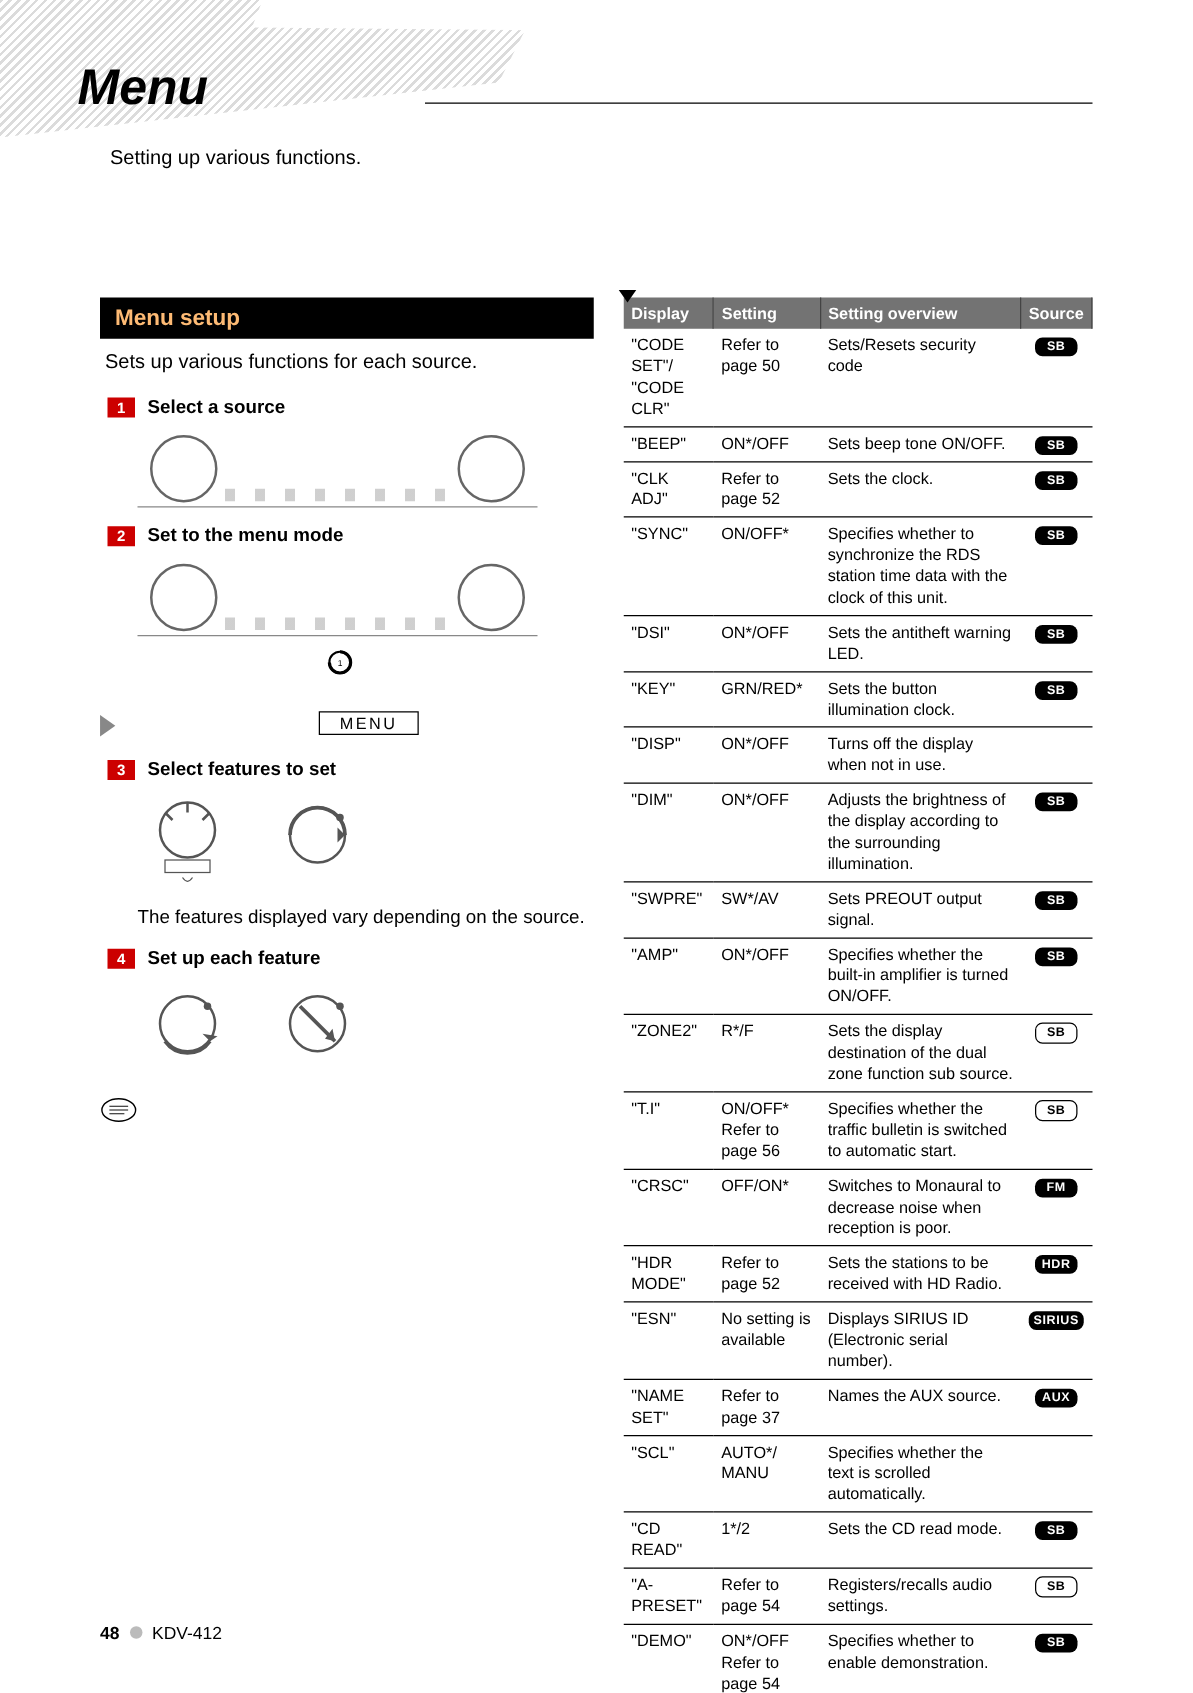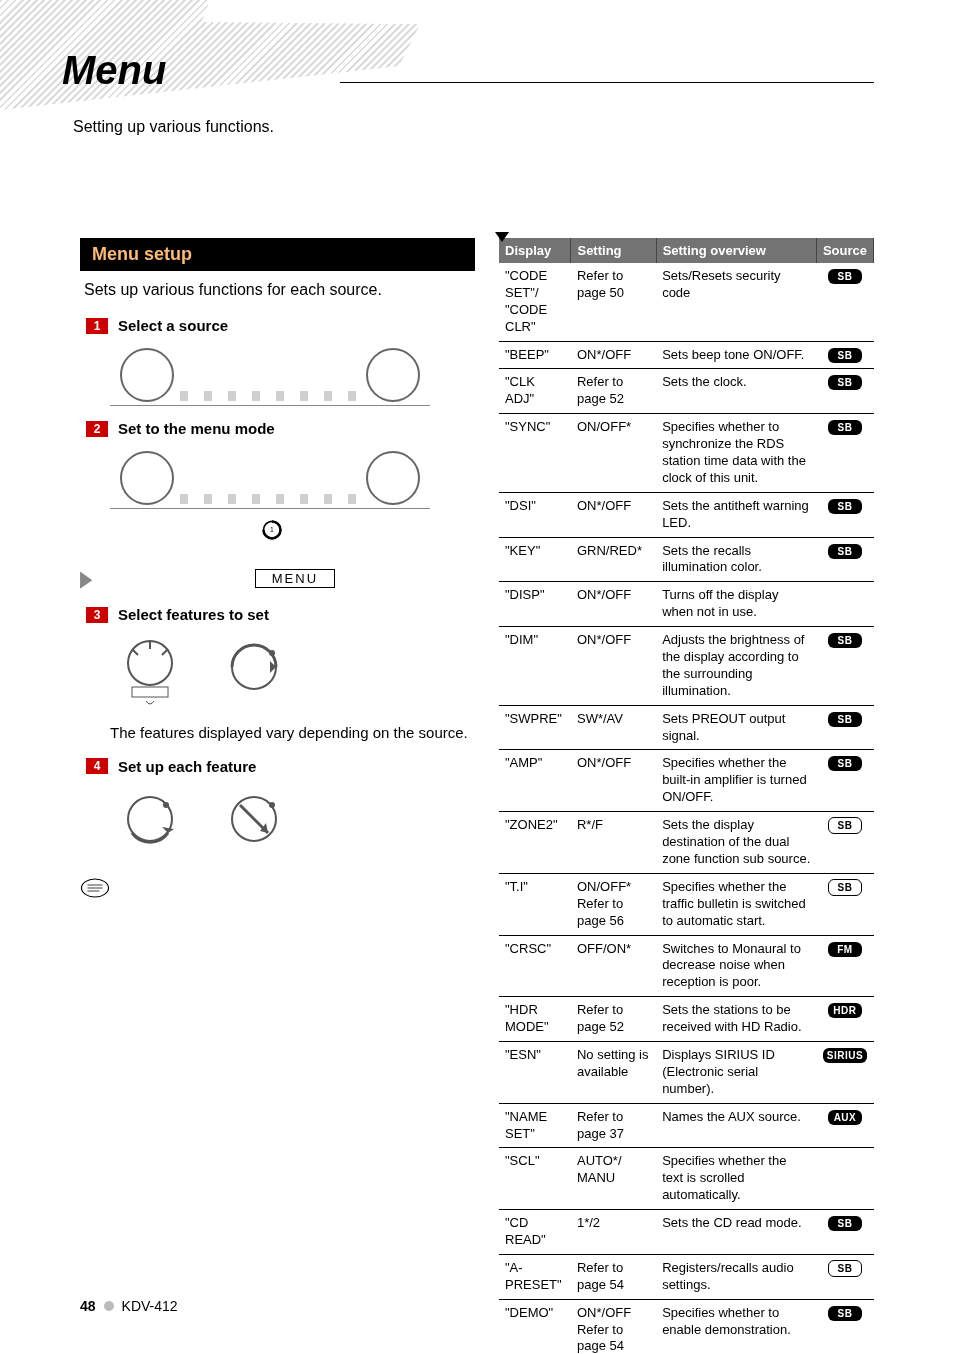--- a/index.html
+++ b/index.html
@@ -22,21 +22,21 @@
     position: absolute;
     top: 48px; left: 62px;
     font-size: 40px;
     font-weight: 700;
     font-style: italic;
     color: #000;
     z-index: 2;
   }
   .subtitle {
     position: absolute;
-    top: 118px; left: 73px;
+    top: 118px; left: 88px;
     font-size: 16px;
   }
   .rule {
     position: absolute;
     top: 82px; left: 340px; right: 80px; height: 1px;
     background: #000;
   }
   .two-col {
     position: absolute;
     top: 238px; left: 80px; right: 80px; bottom: 80px;
@@ -339,21 +339,21 @@
           </tr>
           <tr>
             <td class="disp" style="white-space: pre-line;">"DSI"</td>
             <td style="white-space: pre-line;">ON*/OFF</td>
             <td>Sets the antitheft warning LED.</td>
             <td class="src"><span class="badge solid">SB</span></td>
           </tr>
           <tr>
             <td class="disp" style="white-space: pre-line;">"KEY"</td>
             <td style="white-space: pre-line;">GRN/RED*</td>
-            <td>Sets the recalls illumination color.</td>
+            <td>Sets the button illumination clock.</td>
             <td class="src"><span class="badge solid">SB</span></td>
           </tr>
           <tr>
             <td class="disp" style="white-space: pre-line;">"DISP"</td>
             <td style="white-space: pre-line;">ON*/OFF</td>
             <td>Turns off the display when not in use.</td>
             <td class="src"></td>
           </tr>
           <tr>
             <td class="disp" style="white-space: pre-line;">"DIM"</td>

